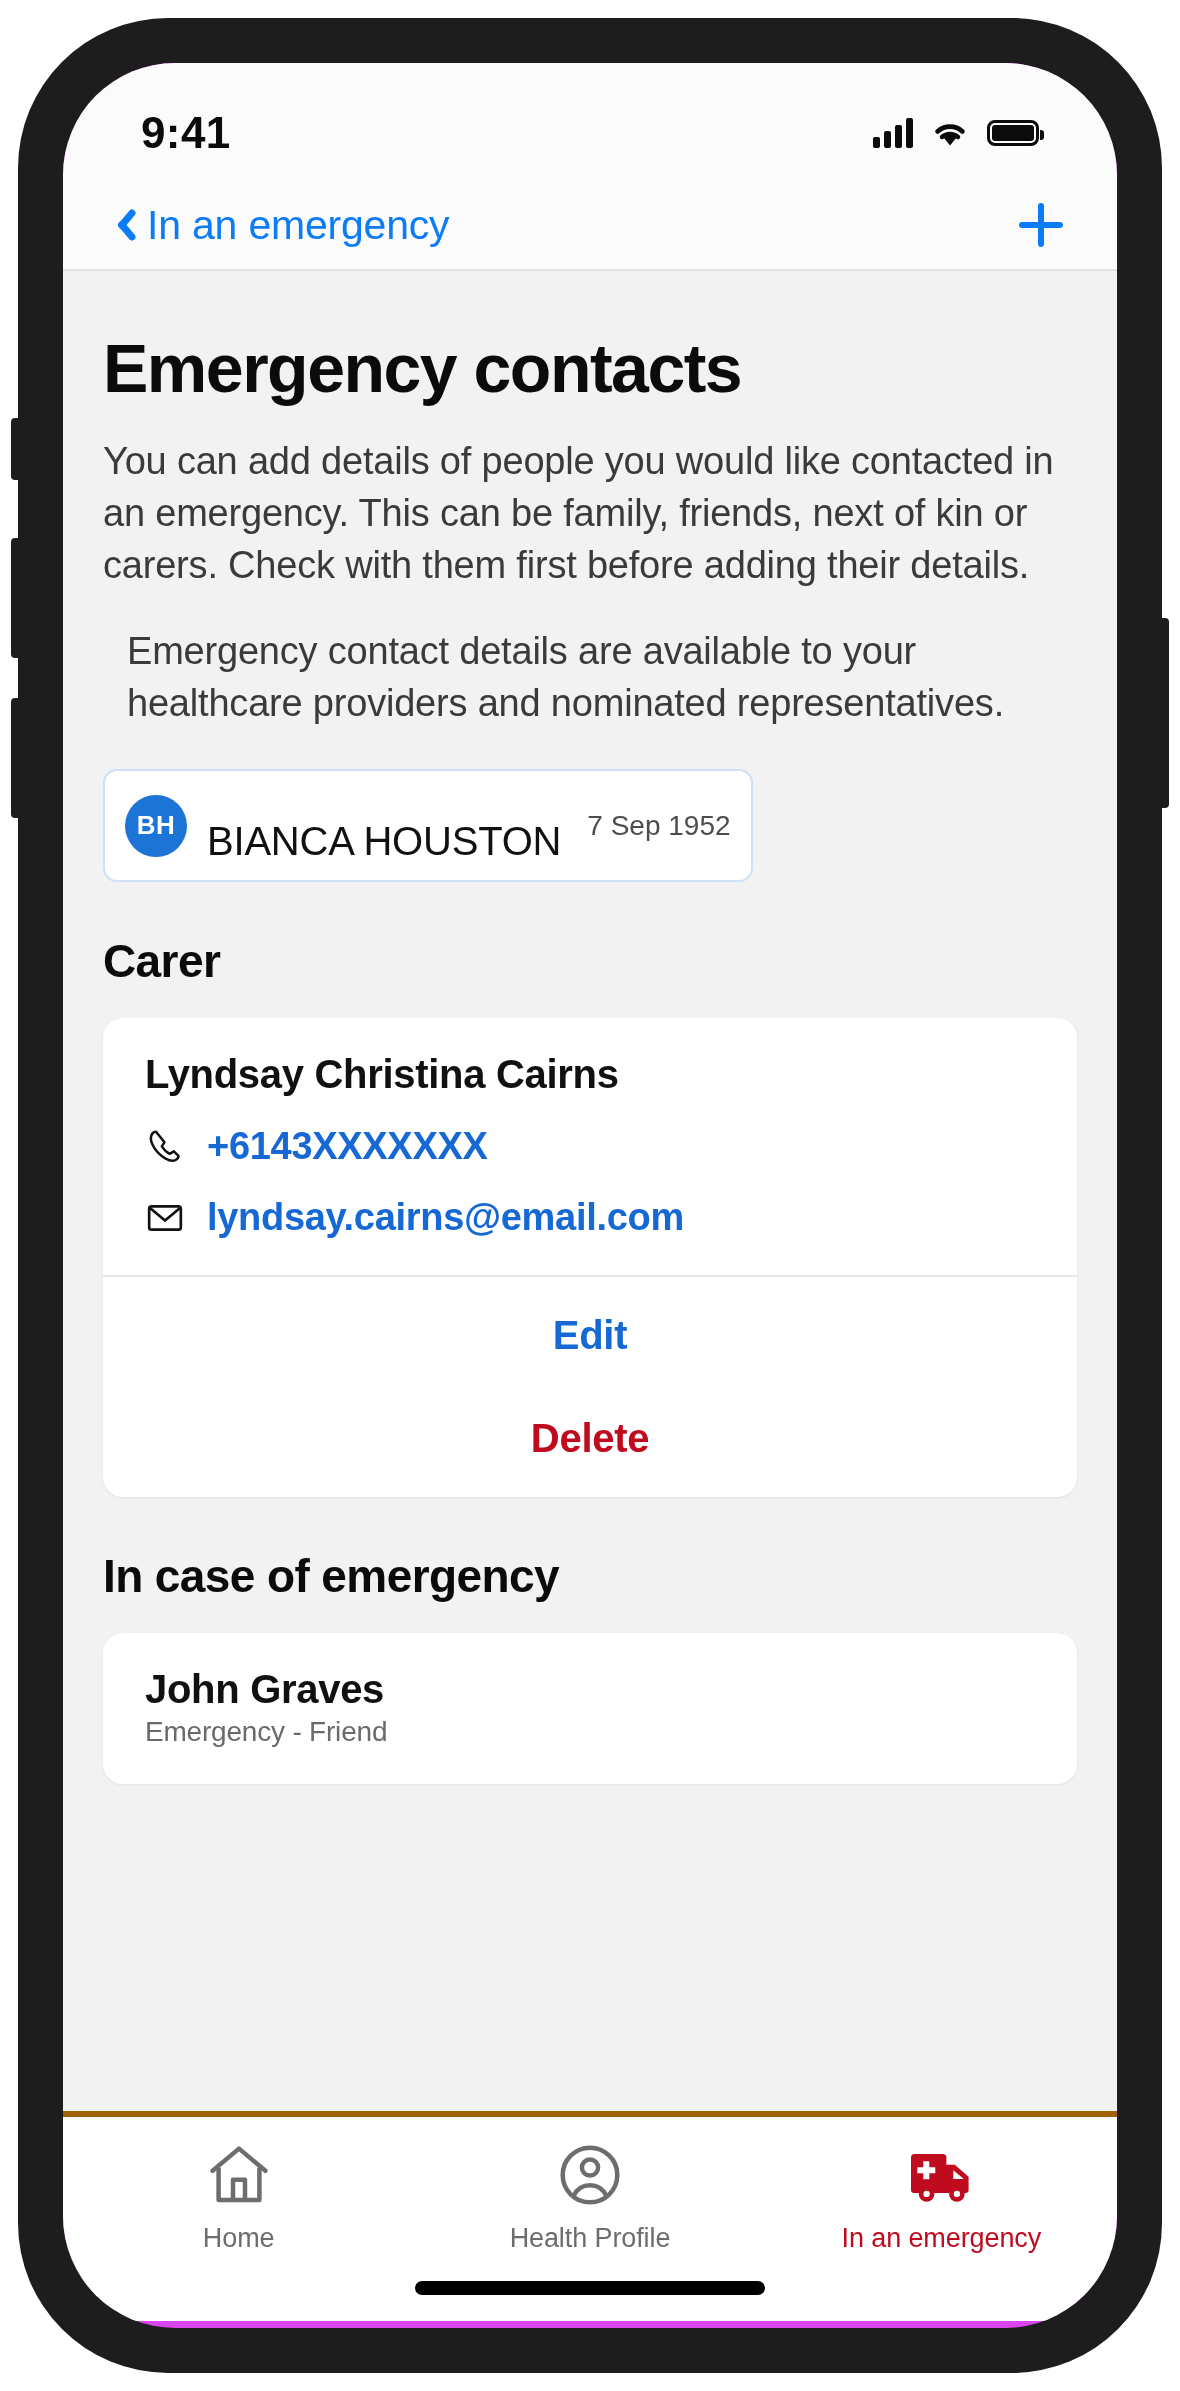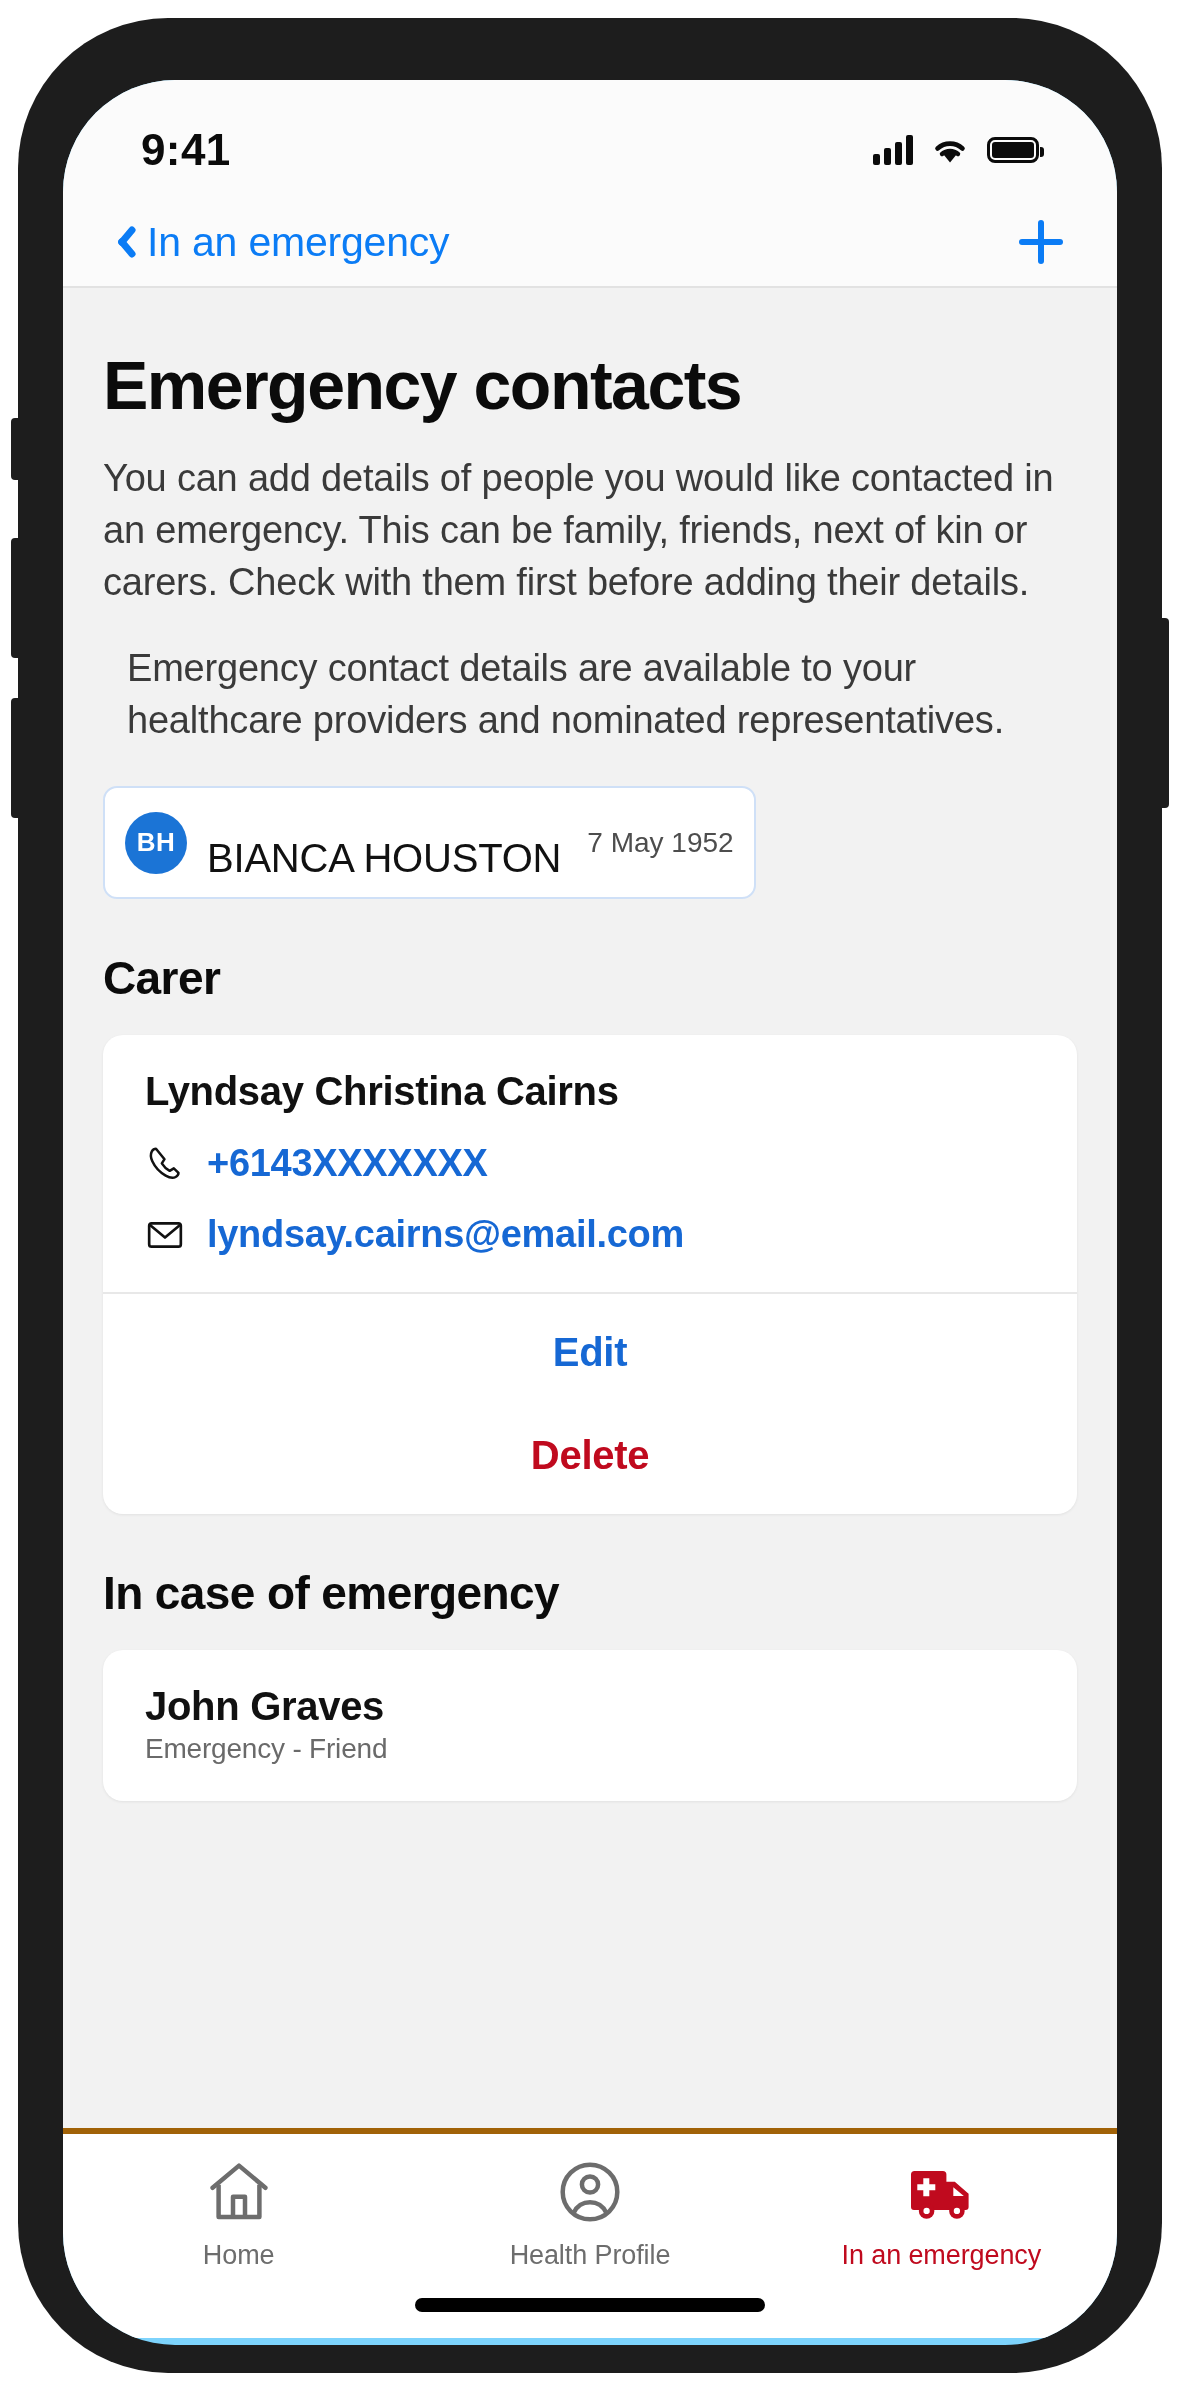--- a/index.html
+++ b/index.html
@@ -33,23 +33,23 @@
   .side-btn.silent { top: 400px; height: 62px; }
   .side-btn.volup  { top: 520px; height: 120px; }
   .side-btn.voldn  { top: 680px; height: 120px; }
   .side-btn.power  {
     left: auto; right: -7px; top: 600px; height: 190px;
     border-radius: 0 4px 4px 0;
   }
 
   .screen {
     position: absolute;
-    left: 45px; top: 62px;
+    left: 45px; top: 45px;
     width: 1054px; height: 2265px;
-    background: #7dd3fc;
+    background: #d946ef;
     border-radius: 112px;
     overflow: hidden;
   }
 
   
   .statusbar {
     position: relative;
     height: 118px;
     background: #fbfbfb;
     display: flex;
@@ -345,21 +345,21 @@
       <div class="content">
 
         <h1 class="page-title">Emergency contacts</h1>
 
         <p class="body-text">You can add details of people you would like contacted in an emergency. This can be family, friends, next of kin or carers. Check with them first before adding their details.</p>
         <p class="body-text second">Emergency contact details are available to your healthcare providers and nominated representatives.</p>
 
         <div class="patient-chip">
           <div class="avatar">BH</div>
           <div class="patient-name">BIANCA HOUSTON</div>
-          <div class="patient-dob">7 May 1952</div>
+          <div class="patient-dob">7 Sep 1952</div>
         </div>
 
         
         <h2 class="section-title">Carer</h2>
 
         <div class="card">
           <div class="card-body">
             <div class="contact-name">Lyndsay Christina Cairns</div>
 
             <div class="contact-row">

